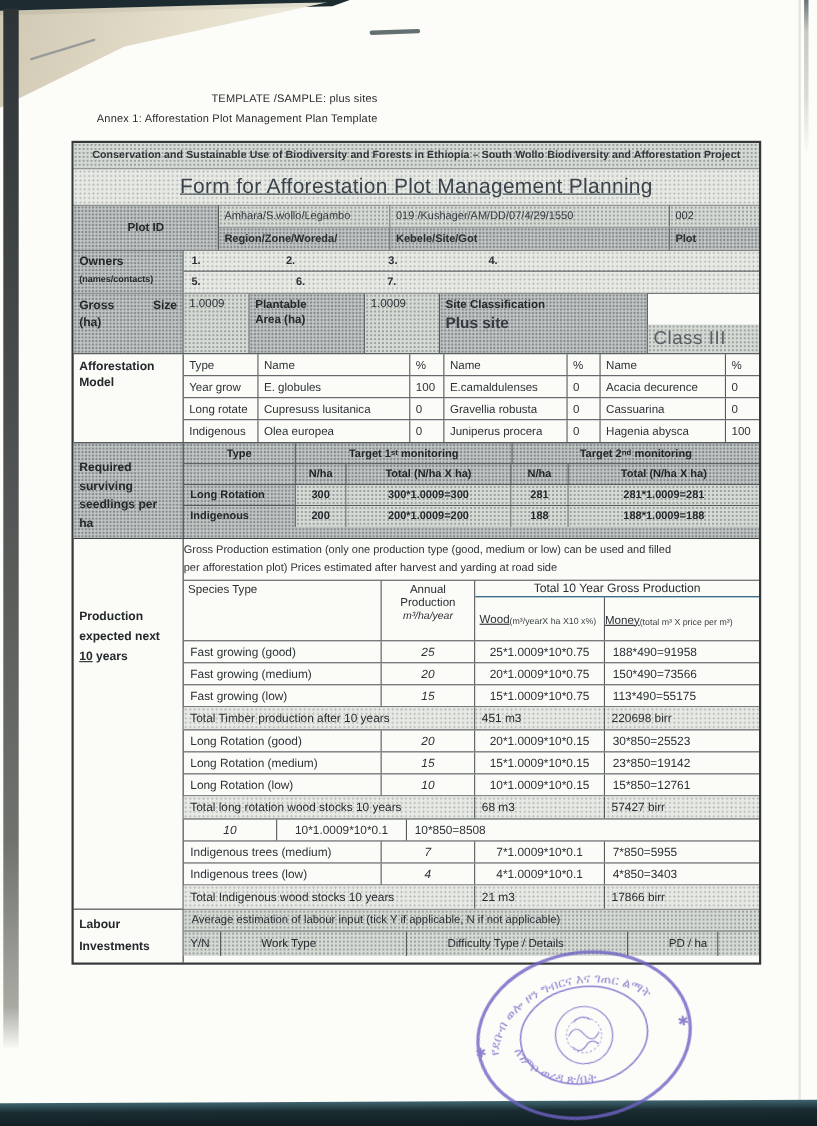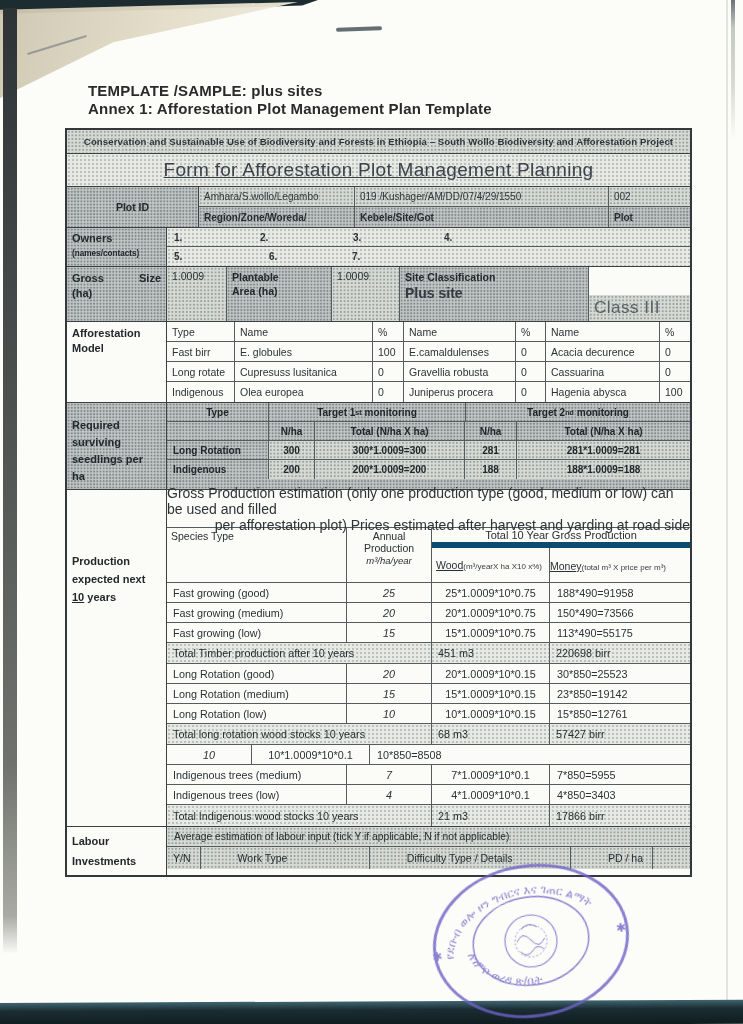--- a/index.html
+++ b/index.html
@@ -36,22 +36,22 @@
     background-image:radial-gradient(#bcc1bc 0.9px, rgba(0,0,0,0) 1.1px);
     background-size:4px 4px;}
   .ht2{background-color:#d6dad5;
     background-image:radial-gradient(#9ba19e 1px, rgba(0,0,0,0) 1.2px);
     background-size:3.6px 3.6px;}
   .ht3{background-color:#c3c8c6;
     background-image:radial-gradient(#82898c 1.1px, rgba(0,0,0,0) 1.3px);
     background-size:3.2px 3.2px;}
 
   
-  .heads{position:absolute;left:88px;top:82px;font-weight:bold;font-size:15px;
-    line-height:18px;color:#2a2a2a;letter-spacing:.2px;}
+  .heads{position:absolute;left:88px;top:82px;font-weight:normal;font-size:10px;
+    line-height:18px;color:#2a2a2a;letter-spacing:.2px;text-align:right;}
 
   
   .form{position:absolute;left:65px;top:128px;width:627px;border:2px solid #34383a;background:#fbfbf8;}
   .sec{display:flex;border-top:1.5px solid #3c4043;}
   .sec:first-child{border-top:none;}
   .row{display:flex;border-bottom:1px solid #565b5e;}
   .row:last-child{border-bottom:none;}
   .cell{border-right:1px solid #565b5e;overflow:hidden;}
   .cell:last-child{border-right:none;}
   .lab{width:100px;border-right:1.5px solid #3c4043;padding:4px 5px;
@@ -99,27 +99,27 @@
 
   
   .sHead{height:19px;font-size:10px;font-weight:bold;color:#1f2428;}
   .sHead .cell,.sRow .cell{height:100%;display:flex;align-items:center;justify-content:center;}
   .sRow{height:19px;font-size:10px;font-weight:bold;color:#22272b;}
   .s0{width:102px;}.s1{width:46px;}.s2{width:150px;}.s3{width:52px;}.s4{flex:1;}
   .sType{justify-content:flex-start !important;padding-left:6px;}
   .sLab{line-height:17px;font-size:11px;padding-top:14px;}
 
   
-  .noteRow{height:38px;font-size:14px;color:#2d3337;display:flex;flex-direction:column;
-    align-items:flex-end;justify-content:center;line-height:16px;}
+  .noteRow{height:38px;font-size:10px;color:#2d3337;display:flex;flex-direction:column;
+    align-items:flex-start;justify-content:center;line-height:16px;}
   .prHead{height:55px;font-size:10.5px;color:#2a2f33;}
   .pr0{width:180px;}.pr1{width:85px;}.pr2{width:118px;}.pr3{flex:1;}
   .prt0{width:265px;}
   .prHead .cell{padding:2px 4px;}
-  .tot10{border-bottom:6px solid #0c4a6e;text-align:center;font-size:11px;padding:1px 0;}
+  .tot10{border-bottom:1px solid #0c4a6e;text-align:center;font-size:11px;padding:1px 0;}
   .wm{display:flex;flex:1;}
   .wmCell{flex-direction:row;align-items:center;justify-content:flex-start;display:flex;padding-top:2px;}
   .subhdr{font-size:8px;color:#3a4044;margin-top:3px;white-space:nowrap;}
   .prRow{height:20px;font-size:10.8px;align-items:center;color:#2b3135;}
   .prRow .cell{height:100%;display:flex;align-items:center;}
   .spec{padding-left:6px;}
   .ann{justify-content:center;font-style:italic;}
   .wood{justify-content:center;}
   .money{padding-left:7px;}
   .totRow{height:21px;font-size:10.8px;align-items:center;color:#272c30;}
@@ -238,21 +238,21 @@
       <div class="row mRow">
         <div class="cell m0">Type</div>
         <div class="cell m1">Name</div>
         <div class="cell m2">%</div>
         <div class="cell m3">Name</div>
         <div class="cell m4">%</div>
         <div class="cell m5">Name</div>
         <div class="cell m6">%</div>
       </div>
       <div class="row mRow">
-        <div class="cell m0">Fast birr</div>
+        <div class="cell m0">Year grow</div>
         <div class="cell m1">E. globules</div>
         <div class="cell m2">100</div>
         <div class="cell m3">E.camaldulenses</div>
         <div class="cell m4">0</div>
         <div class="cell m5">Acacia decurence</div>
         <div class="cell m6">0</div>
       </div>
       <div class="row mRow">
         <div class="cell m0">Long rotate</div>
         <div class="cell m1">Cupresuss lusitanica</div>

